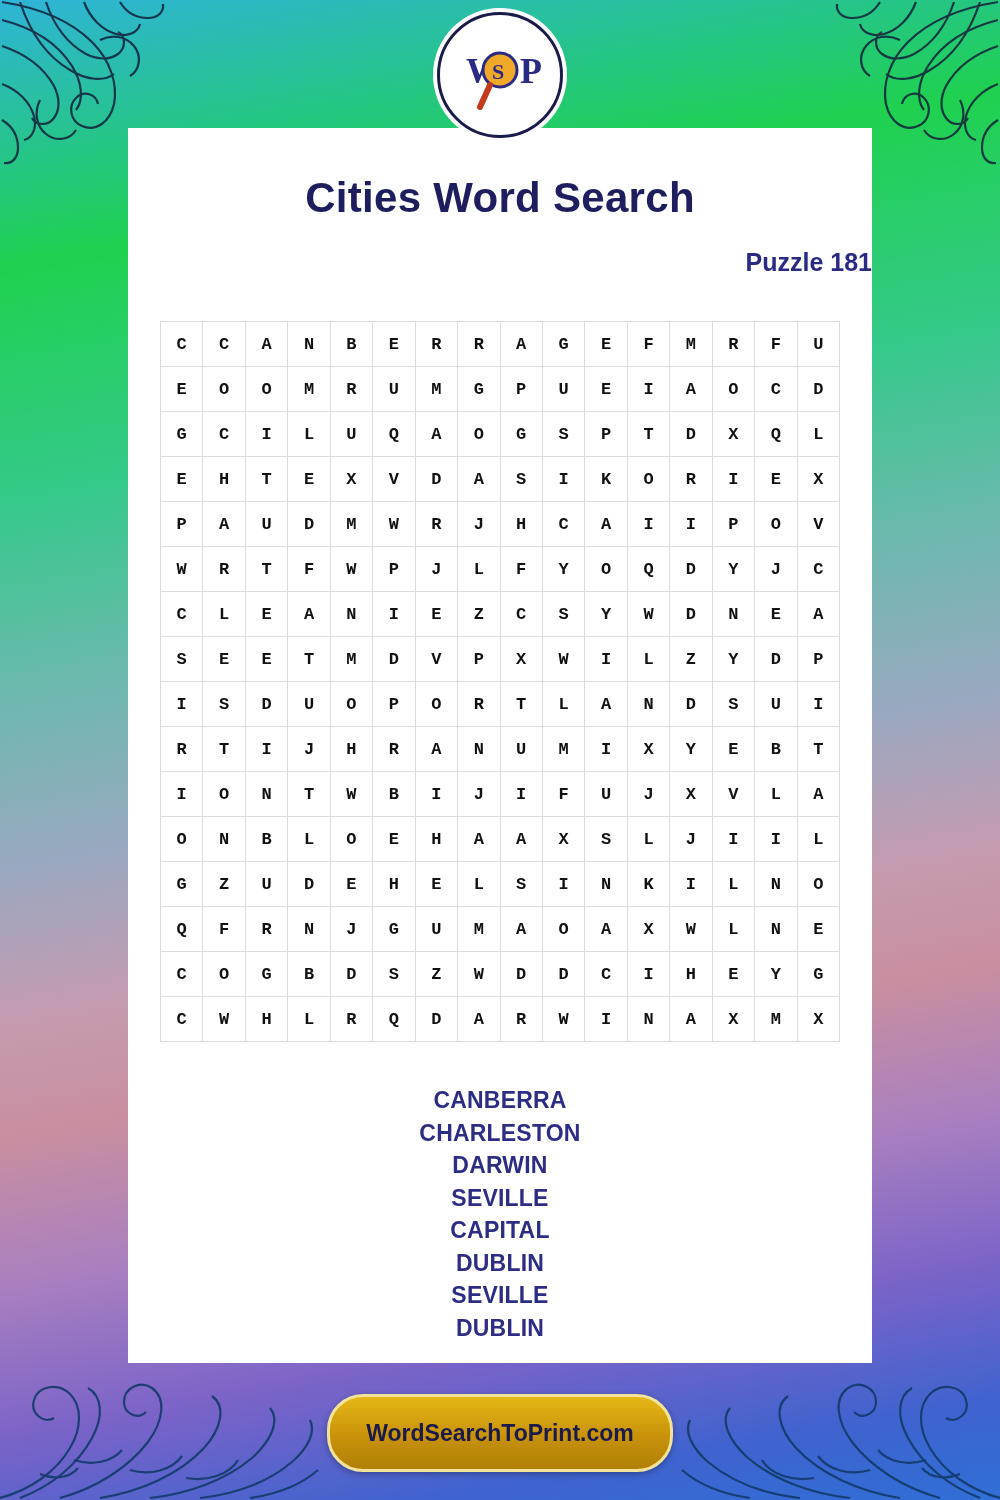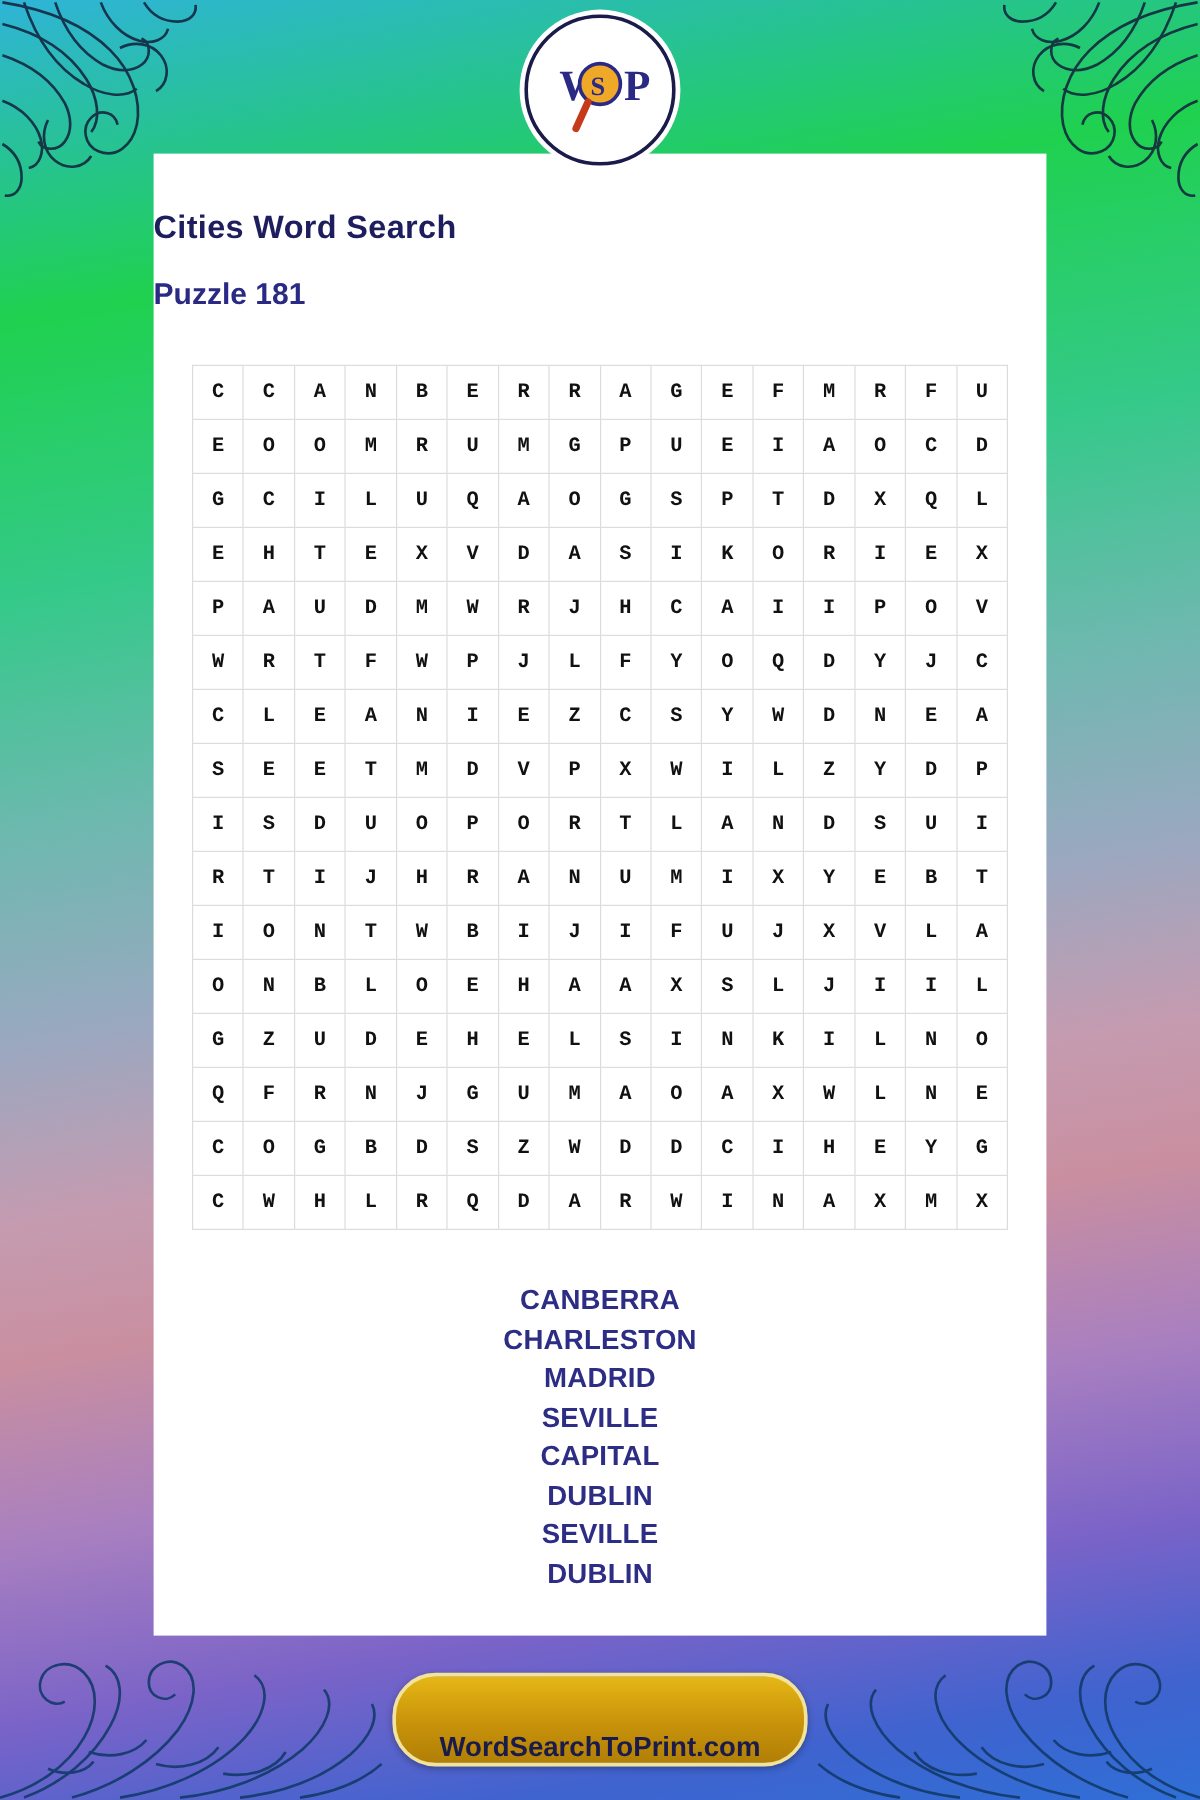--- a/index.html
+++ b/index.html
@@ -68,28 +68,29 @@
     height: 120px;
     border-radius: 50%;
     background: #ffffff;
     border: 3px solid #1b1b4b;
     box-shadow: 0 0 0 4px #ffffff;
     z-index: 5;
   }
   .logo svg { display: block; }
 
   .title {
-    font-size: 27px;
+    text-align: center;
+    font-size: 42px;
     font-weight: bold;
     color: #1e1e5e;
     margin-top: 46px;
     letter-spacing: .3px;
   }
   .subtitle {
-    text-align: left;
+    text-align: right;
     font-size: 25px;
     font-weight: bold;
     color: #2a2a84;
     margin-top: 26px;
   }
 
   .grid-wrap {
     margin: 44px auto 0 auto;
     width: 680px;
   }
@@ -134,21 +135,21 @@
     position: absolute;
     left: 50%;
     bottom: 28px;
     transform: translateX(-50%);
     width: 340px;
     height: 72px;
     border-radius: 36px;
     background: linear-gradient(180deg, #e5b716 0%, #c8920a 55%, #b07f06 100%);
     border: 3px solid #f2e39a;
     display: flex;
-    align-items: flex-end;
+    align-items: center;
     justify-content: center;
     box-shadow: 0 2px 6px rgba(0,0,0,.3);
     z-index: 6;
   }
   .footer-pill span {
     font-size: 23px;
     font-weight: bold;
     color: #1b1b4b;
   }
 </style>
@@ -527,21 +528,21 @@
               <td>X</td>
             </tr>
           </tbody>
       </table>
     </div>
 
     <div class="words">
       <div class="col left" id="words-left">
           <div class="word">CANBERRA</div>
           <div class="word">CHARLESTON</div>
-          <div class="word">MADRID</div>
+          <div class="word">DARWIN</div>
           <div class="word">SEVILLE</div>
           <div class="word">CAPITAL</div>
           <div class="word">DUBLIN</div>
           <div class="word">SEVILLE</div>
           <div class="word">DUBLIN</div>
         </div>
     </div>
   </div>
 
   <div class="footer-pill">

